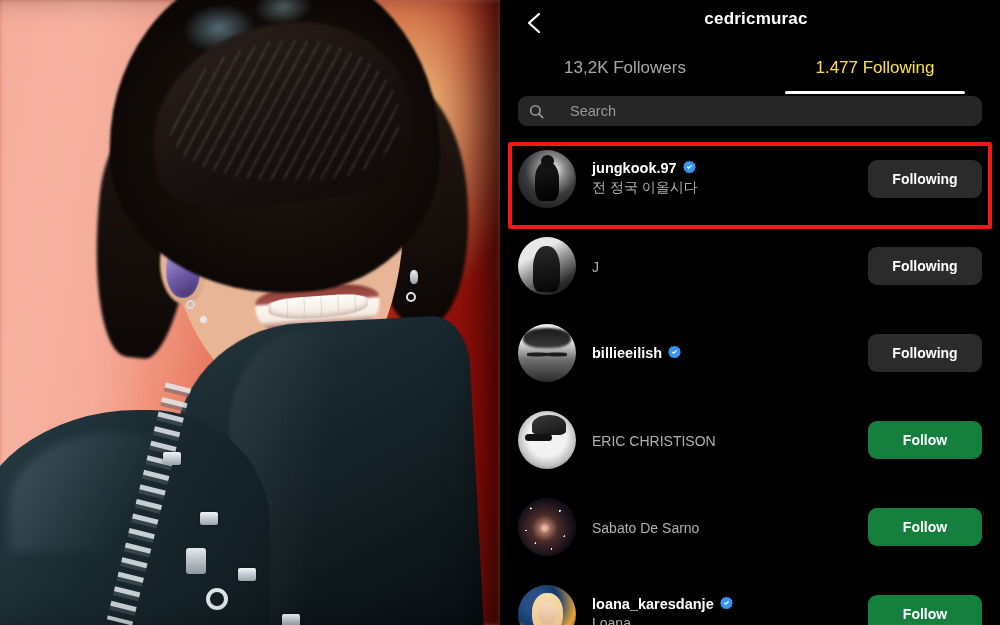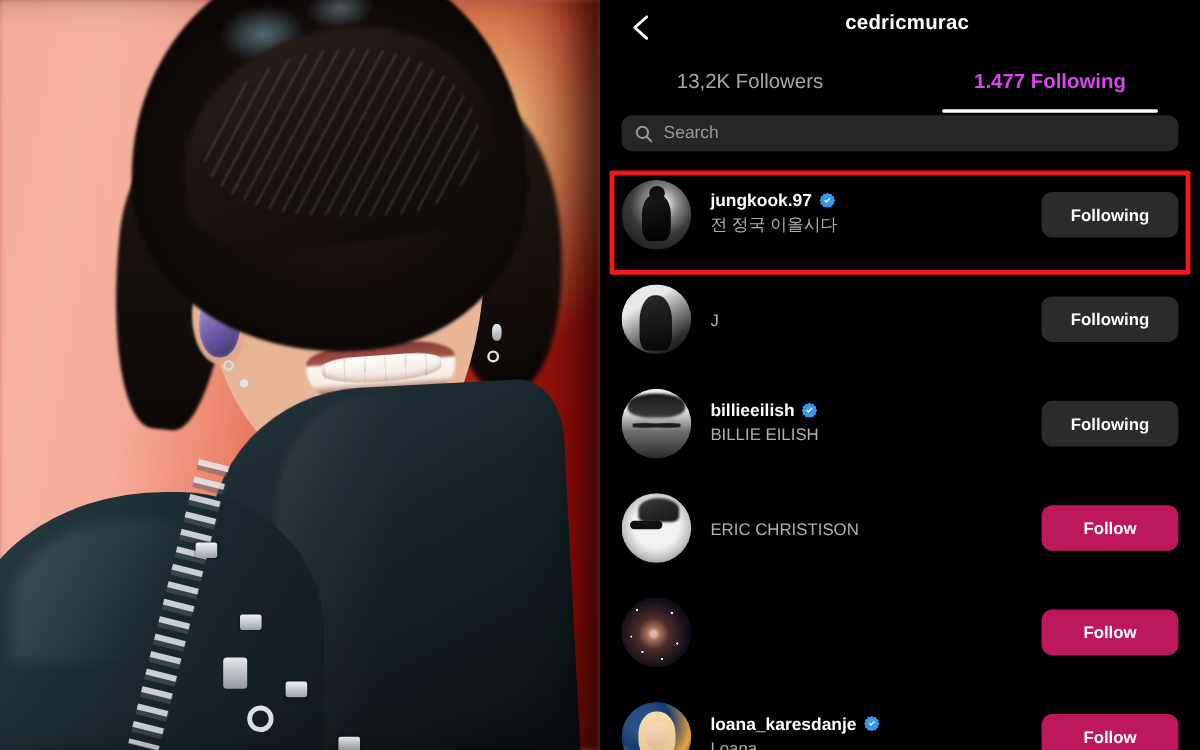--- a/index.html
+++ b/index.html
@@ -194,30 +194,30 @@
     position:absolute; left:0; right:0; top:9px; text-align:center;
     color:#fff; font-size:17px; font-weight:bold; letter-spacing:.2px;margin-left:12px;
   }
 
   .tabs{ display:flex; height:48px; position:relative; }
   .tab{
     flex:1; display:flex; align-items:center; justify-content:center;
     font-size:17px; color:#a8a8a8; cursor:pointer; position:relative;
     padding-bottom:4px;
   }
-  .tab.active{ color:#d946ef; font-weight:bold; }
+  .tab.active{ color:#fde047; font-weight:normal; }
   .tab.active::after{
     content:""; position:absolute; left:14%; right:14%; bottom:0;
     height:3px; background:#fff; border-radius:2px;
   }
 
   .search-wrap{ padding:2px 18px 0 18px; }
   .search-bar{
     height:30px; background:#262626; border-radius:9px;
-    display:flex; align-items:center; gap:9px; padding:0 11px; cursor:text;
+    display:flex; align-items:center; gap:26px; padding:0 11px; cursor:text;
   }
   .search-ph{ color:#9a9a9a; font-size:14.5px; }
 
   .list{ position:relative; margin-top:9px; }
   .row{
     position:relative; height:87px; display:flex; align-items:center;
     padding:0 18px 0 18px;
   }
   .avatar{
     width:58px; height:58px; border-radius:50%; flex:0 0 58px;
@@ -229,21 +229,21 @@
   .uname{ color:#fff; font-size:14.5px; font-weight:bold; white-space:nowrap; }
   .badge{ width:13px; height:13px; flex:0 0 13px; }
   .fullname{ color:#b0b0b0; font-size:14px; margin-top:3px; white-space:nowrap; }
   .action{
     flex:0 0 auto; width:114px; height:38px; border-radius:9px;
     display:flex; align-items:center; justify-content:center;
     font-size:14px; font-weight:bold; cursor:pointer; border:none;
     font-family:"Liberation Sans", sans-serif;
   }
   .action.following{ background:#2b2b2b; color:#fff; }
-  .action.follow{ background:#be185d; color:#fff; }
+  .action.follow{ background:#15803d; color:#fff; }
 
   .hl-box{
     position:absolute; left:8px; top:7px; width:484px; height:87px;
     border:4px solid #f31717; border-radius:2px; pointer-events:none;
     box-sizing:border-box;
   }
 
   
   .av-jk{background:radial-gradient(circle at 58% 34%, #cfcfcf 0 12%, #8c8c8c 26%, #3a3a3a 52%, #0d0d0d 100%);}
   .av-jk::after{content:"";position:absolute;left:30%;top:22%;width:40%;height:66%;
@@ -388,40 +388,40 @@
             <div class="av-inner av-be"></div>
           </div>
         <div class="meta">
           <div class="name-line">
             <span class="uname">billieeilish</span>
             <svg class="badge" viewBox="0 0 24 24">
               <path fill="#3897f0" d="M12 .8l2.6 2.2 3.4-.5 1.3 3.2 3.2 1.3-.5 3.4L24 13l-2.2 2.6.5 3.4-3.2 1.3-1.3 3.2-3.4-.5L12 25.2 9.4 23l-3.4.5-1.3-3.2L1.5 19l.5-3.4L0 13l2-2.6-.5-3.4 3.2-1.3L6 2.5l3.4.5z"></path>
               <path fill="#fff" d="M10.6 16.6l-3.3-3.3 1.5-1.5 1.8 1.8 4.6-4.6 1.5 1.5z"></path>
             </svg>
           </div>
-          <div class="fullname">BILLIE EILISH</div>
         </div>
         <button class="action following">Following</button>
       </div>
 
       <div class="row">
         <div class="avatar">
             <div class="av-inner av-ec"></div>
           </div>
         <div class="meta">
           <div class="fullname">ERIC CHRISTISON</div>
         </div>
         <button class="action follow">Follow</button>
       </div>
 
       <div class="row">
         <div class="avatar">
             <div class="av-inner av-sb"></div>
           </div>
         <div class="meta">
+          <div class="fullname">Sabato De Sarno</div>
         </div>
         <button class="action follow">Follow</button>
       </div>
 
       <div class="row">
         <div class="avatar">
             <div class="av-inner av-lk"></div>
           </div>
         <div class="meta">
           <div class="name-line">

